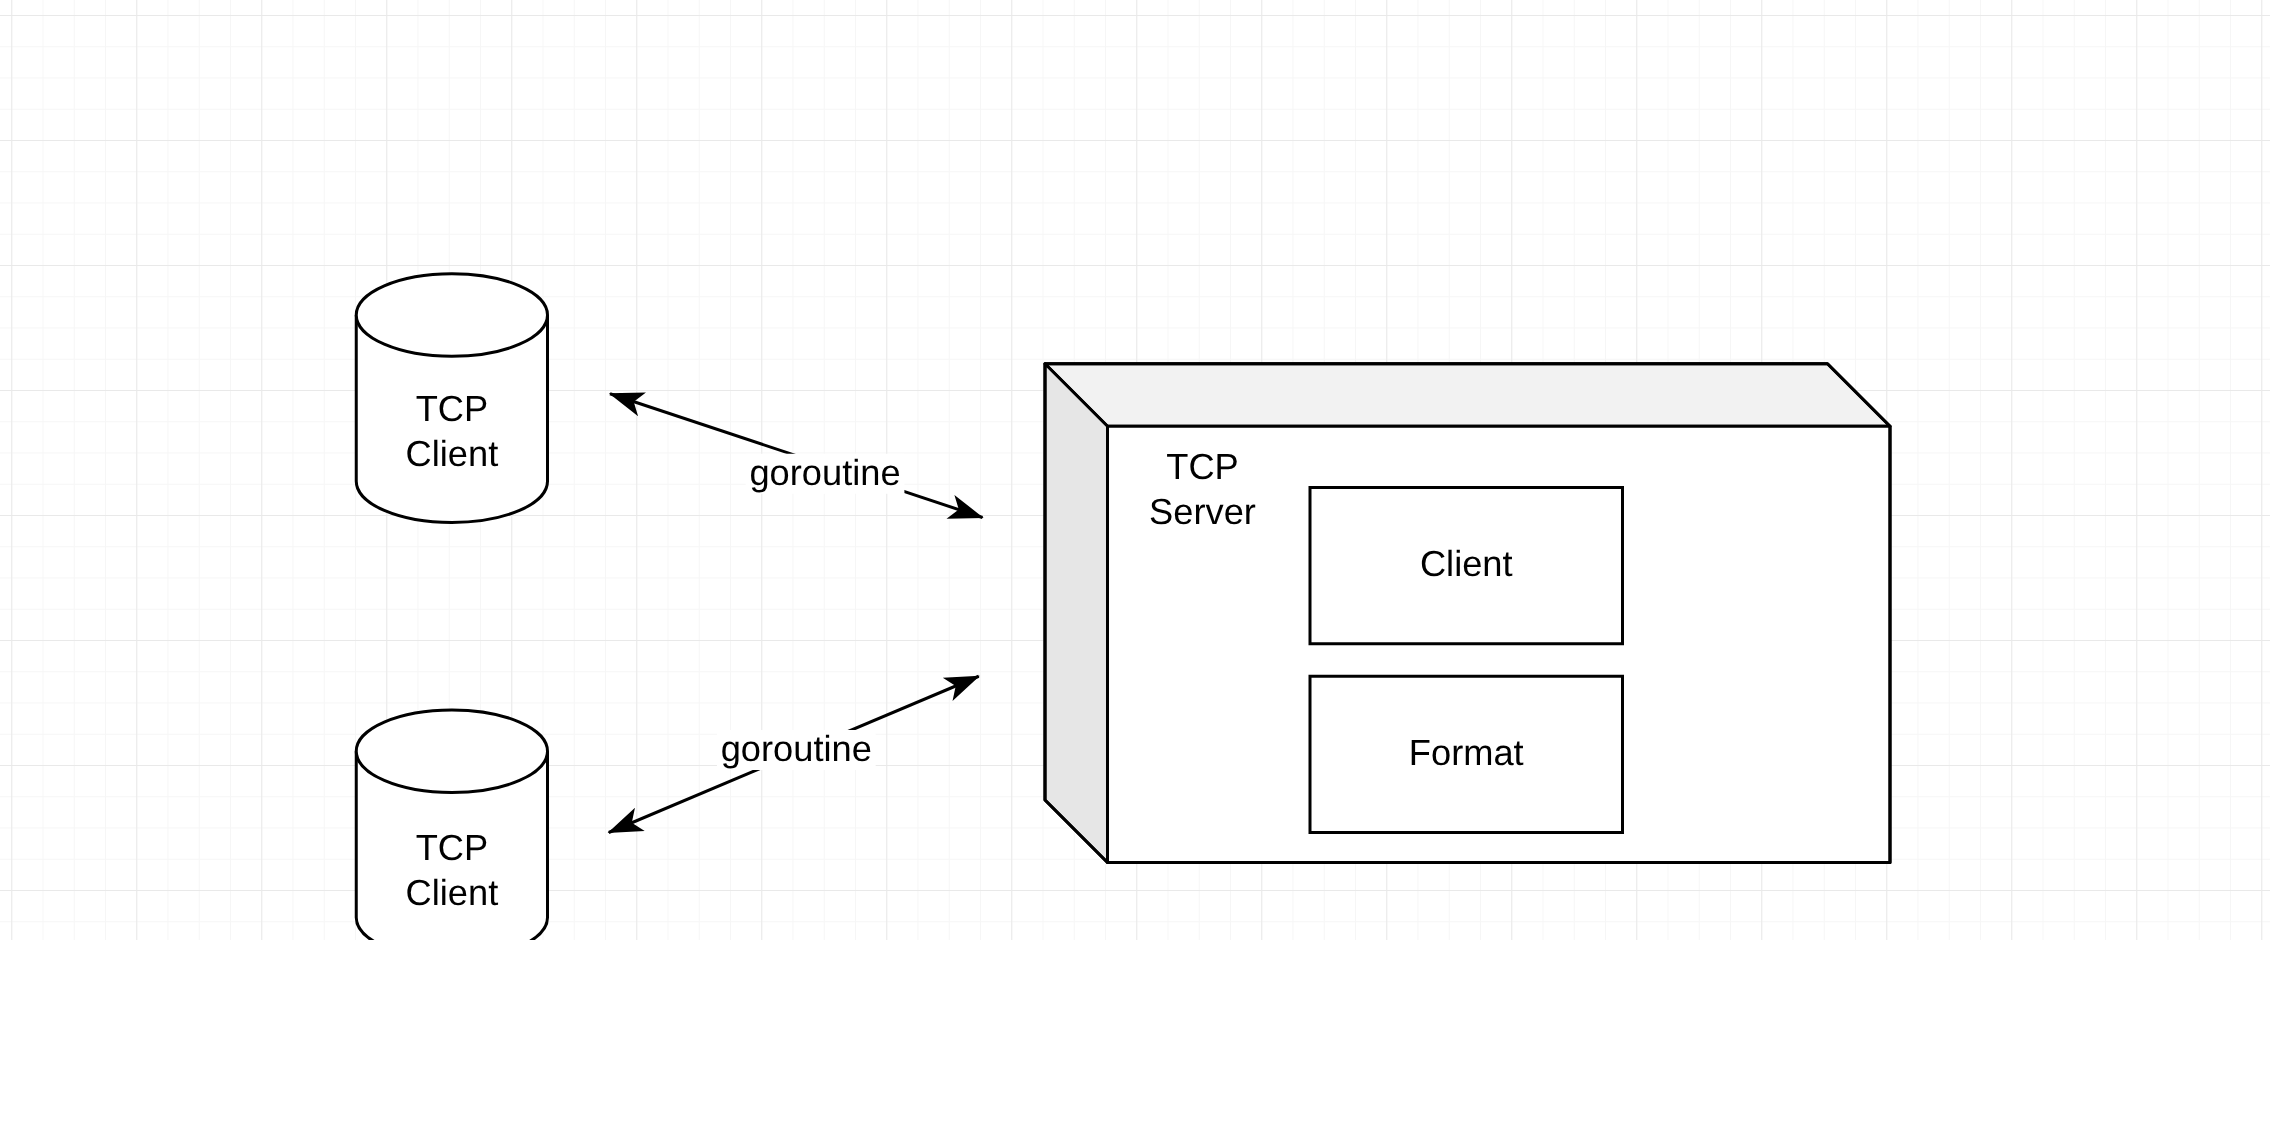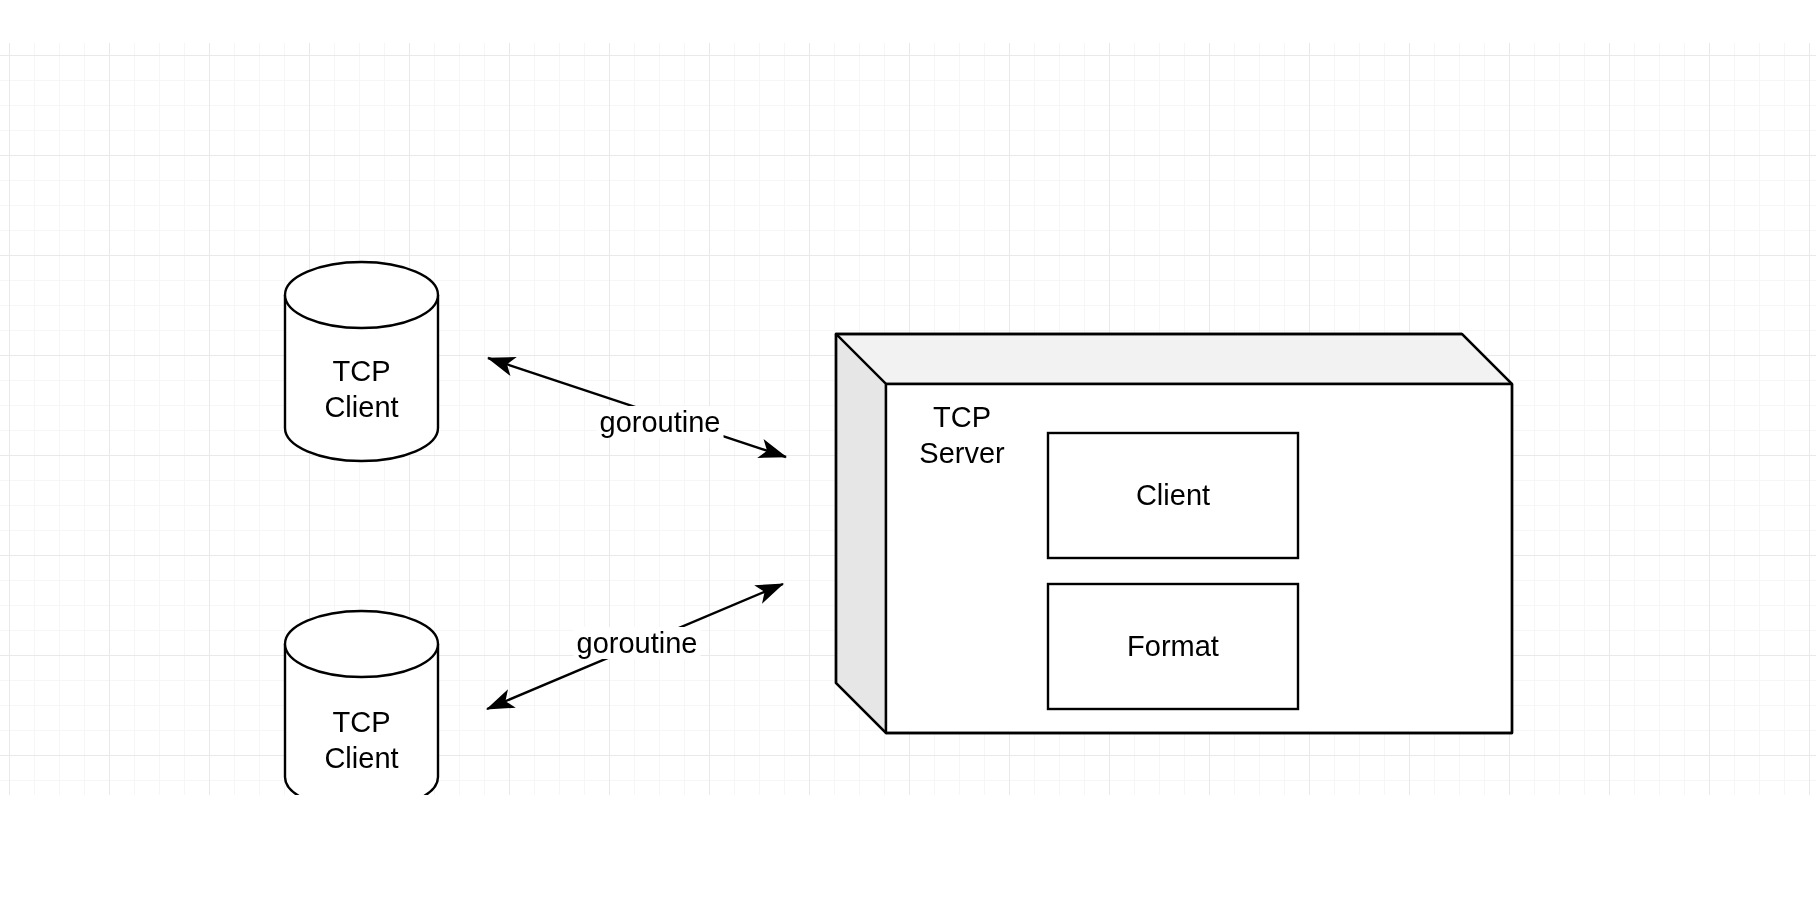--- a/index.html
+++ b/index.html
@@ -10,21 +10,20 @@
     overflow: hidden;
     background-color: #ffffff;
     background-image:
       linear-gradient(to right, #e9e9e9 1px, transparent 1px),
       linear-gradient(to bottom, #e9e9e9 1px, transparent 1px),
       linear-gradient(to right, #f6f6f6 1px, transparent 1px),
       linear-gradient(to bottom, #f6f6f6 1px, transparent 1px);
     background-size: 100px 100px, 100px 100px, 25px 25px, 25px 25px;
     background-position: 9px 12px, 9px 12px, 9px 12px, 9px 12px;
     font-family: "Liberation Sans", sans-serif;
-    margin-top: 43px;
   }
   svg.shapes {
     position: absolute;
     left: 0; top: 0;
     width: 1816px; height: 916px;
   }
   .label {
     position: absolute;
     transform: translate(-50%, -50%);
     font-size: 29px;

